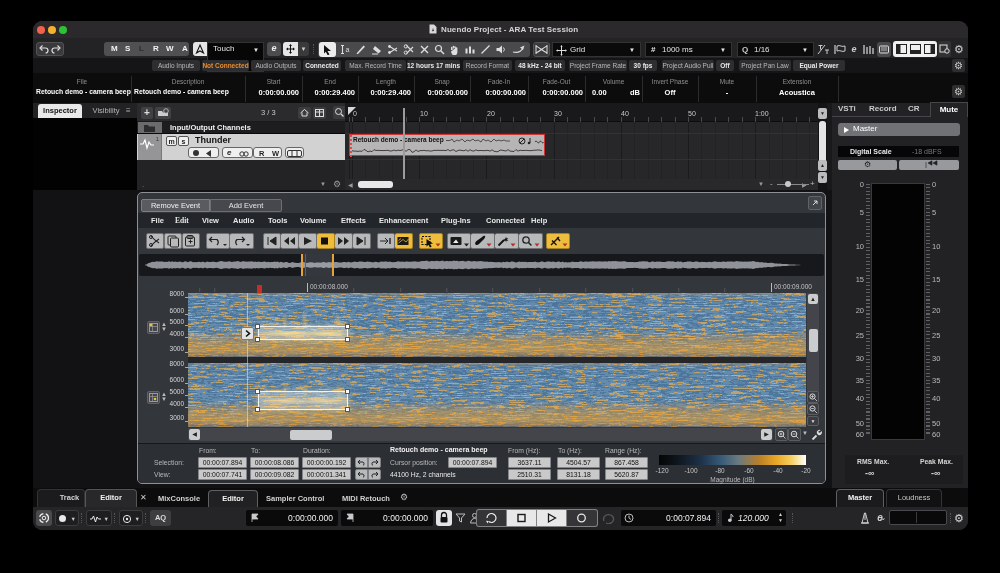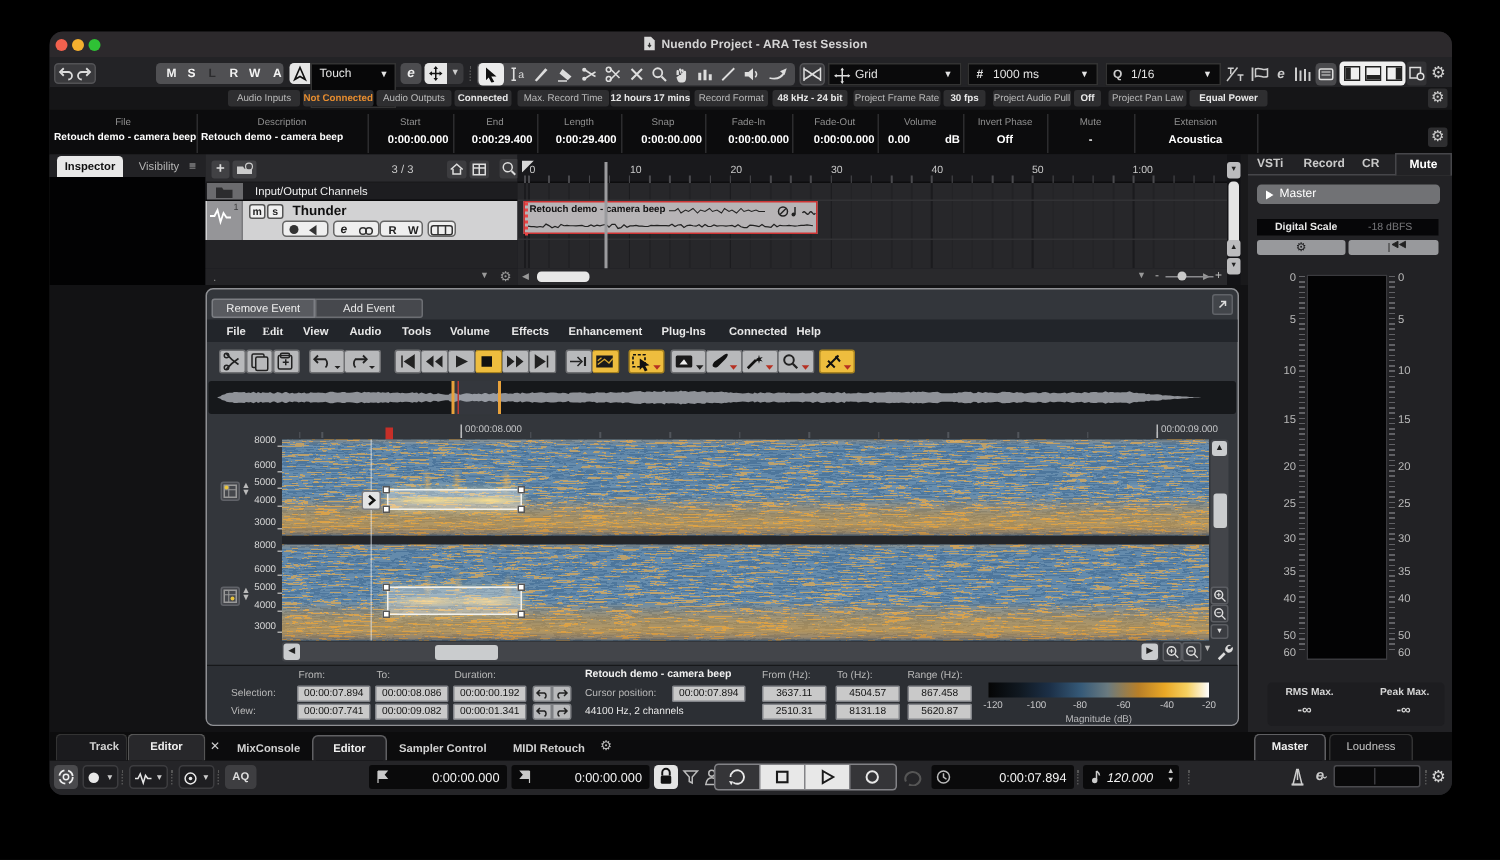--- a/index.html
+++ b/index.html
@@ -282,21 +282,21 @@
         <path d="M8 8l2.5 2.5" stroke="#ddd" stroke-width="1.3"></path>
       </svg>
  </div>
 </div>
 
 <div class="abs" style="left:137px;top:122px;width:208px;height:12px;background:#1d1d20;border-bottom:1px solid #09090a;">
  <div class="abs" style="left:1px;top:0px;width:24px;height:11px;background:#6b6b6e;"></div>
  <svg class="abs" style="left:6px;top:1px;" width="13" height="10" viewBox="0 0 13 10">
       <path d="M1 2h4l1 1.5h6V9H1z" fill="#2c2c2e"></path>
     </svg>
- <div class="abs" style="left:33px;top:1px;color:#f0f0f0;font-size:7.5px;font-weight:normal;">Input/Output Channels</div>
+ <div class="abs" style="left:33px;top:1px;color:#f0f0f0;font-size:7.5px;font-weight:bold;">Input/Output Channels</div>
 </div>
 
 <div class="abs" style="left:137px;top:134px;width:208px;height:26px;background:#d2d2d3;">
  <div class="abs" style="left:1px;top:0px;width:24px;height:26px;background:#959598;border-right:1px solid #7a7a7d;">
   <svg width="22" height="12" viewBox="0 0 22 12" style="margin-top:4px;">
         <path d="M2 6h3l2-4 2 8 2-6 2 3h3" stroke="#fff" stroke-width="1.2" fill="none"></path>
       </svg>
   <div class="abs" style="right:2px;top:2px;color:#3a3a3c;font-size:6px;">1</div>
  </div>
  <div class="abs" style="left:29px;top:2px;width:11px;height:10px;background:#f0f0f0;border:1px solid #555;border-radius:2px;color:#222;font-size:7px;font-weight:bold;text-align:center;line-height:9px;">m</div>

